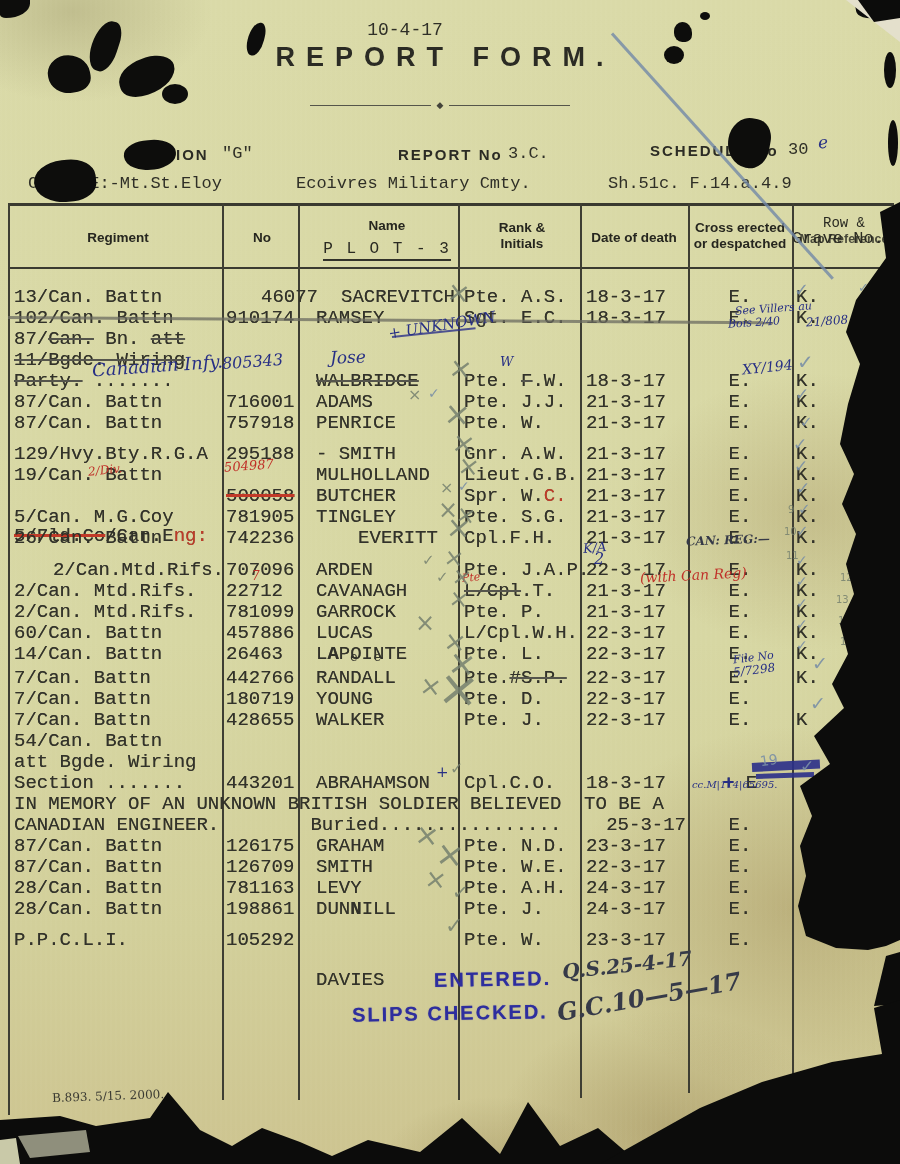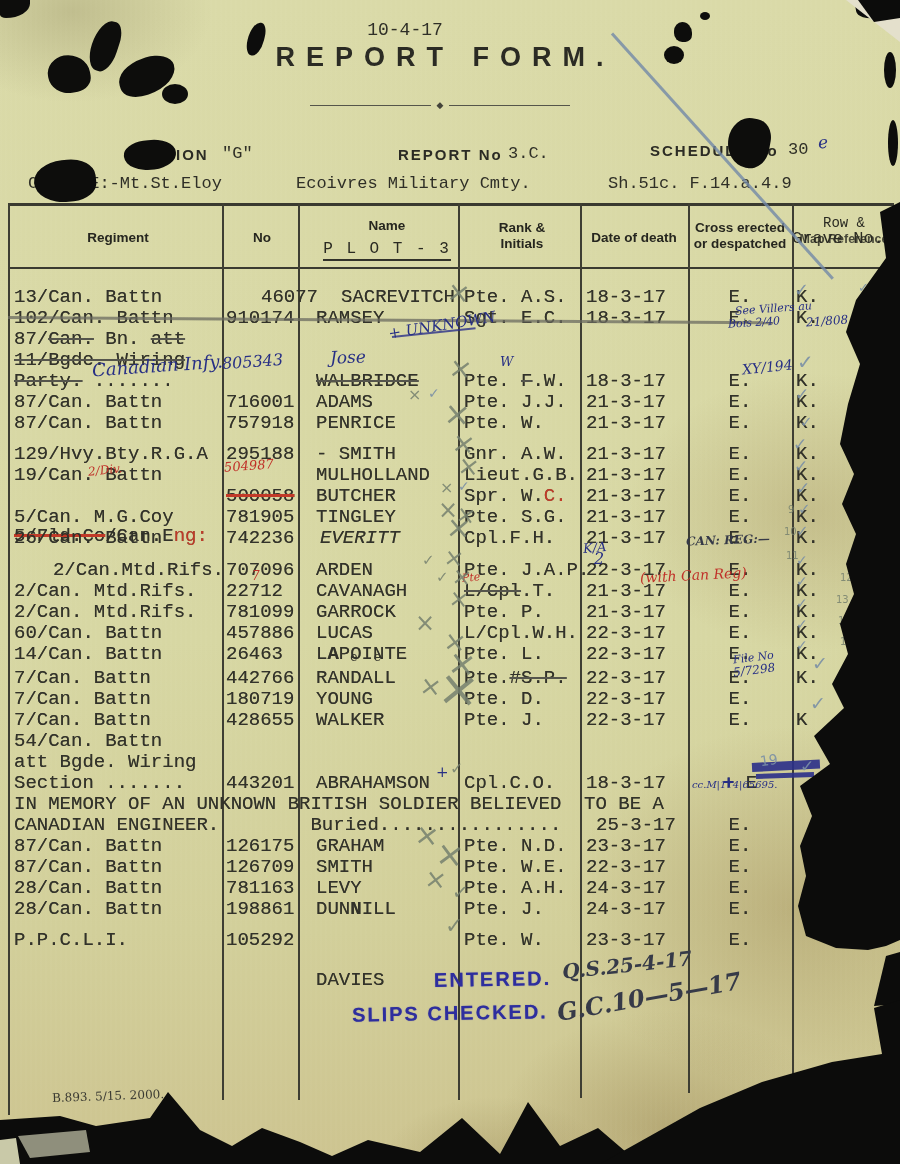--- a/index.html
+++ b/index.html
@@ -161,21 +161,21 @@
       <div class="cell" style="left: 796px; top: 486px; width: 104px; text-align: left;"><span>K.    8</span></div>
       <div class="cell" style="left: 14px; top: 507px; width: 210px; text-align: left;"><span>5/Can. M.G.Coy</span></div>
       <div class="cell" style="left: 226px; top: 507px; width: 72px; text-align: left;"><span>781905</span></div>
       <div class="cell" style="left: 316px; top: 507px; width: 142px; text-align: left;"><span>TINGLEY</span></div>
       <div class="cell" style="left: 464px; top: 507px; width: 116px; text-align: left;"><span>Pte. S.G.</span></div>
       <div class="cell" style="left: 586px; top: 507px; width: 100px; text-align: left;"><span>21-3-17</span></div>
       <div class="cell" style="left: 690px; top: 507px; width: 100px; text-align: center;"><span>E.</span></div>
       <div class="cell" style="left: 796px; top: 507px; width: 104px; text-align: left;"><span>K.</span></div>
       <div class="cell" style="left: 14px; top: 528px; width: 210px; text-align: left;"><span>26/Can. Battn</span></div>
       <div class="cell" style="left: 226px; top: 528px; width: 72px; text-align: left;"><span>742236</span></div>
-      <div class="cell" style="left: 320px; top: 528px; width: 142px; text-align: left; font-style: italic;"><span>EVERITT</span></div>
+      <div class="cell" style="left: 327px; top: 528px; width: 142px; text-align: center;"><span>EVERITT</span></div>
       <div class="cell" style="left: 464px; top: 528px; width: 116px; text-align: left;"><span>Cpl.F.H.</span></div>
       <div class="cell" style="left: 586px; top: 528px; width: 100px; text-align: left;"><span>21-3-17</span></div>
       <div class="cell" style="left: 690px; top: 528px; width: 100px; text-align: center;"><span>E.</span></div>
       <div class="cell" style="left: 796px; top: 528px; width: 104px; text-align: left;"><span>K.</span></div>
       <div class="cell" style="left: 14px; top: 560px; width: 210px; text-align: right;"><span>2/Can.Mtd.Rifs.</span></div>
       <div class="cell" style="left: 226px; top: 560px; width: 72px; text-align: left;"><span>707096</span></div>
       <div class="cell" style="left: 316px; top: 560px; width: 142px; text-align: left;"><span>ARDEN</span></div>
       <div class="cell" style="left: 464px; top: 560px; width: 116px; text-align: left;"><span>Pte. J.A.P.</span></div>
       <div class="cell" style="left: 586px; top: 560px; width: 100px; text-align: left;"><span>22-3-17</span></div>
       <div class="cell" style="left: 690px; top: 560px; width: 100px; text-align: center;"><span>E.</span></div>
@@ -231,21 +231,21 @@
       <div class="cell" style="left: 14px; top: 731px; width: 210px; text-align: left;"><span>54/Can. Battn</span></div>
       <div class="cell" style="left: 14px; top: 752px; width: 210px; text-align: left;"><span>att Bgde. Wiring</span></div>
       <div class="cell" style="left: 14px; top: 773px; width: 210px; text-align: left;"><span>Section .......</span></div>
       <div class="cell" style="left: 226px; top: 773px; width: 72px; text-align: left;"><span>443201</span></div>
       <div class="cell" style="left: 316px; top: 773px; width: 142px; text-align: left;"><span>ABRAHAMSON</span></div>
       <div class="cell" style="left: 464px; top: 773px; width: 116px; text-align: left;"><span>Cpl.C.O.</span></div>
       <div class="cell" style="left: 586px; top: 773px; width: 100px; text-align: left;"><span>18-3-17</span></div>
       <div class="cell" style="left: 690px; top: 773px; width: 100px; text-align: center;"><span class="hbb">+ </span><span>E</span></div>
       <div class="cell" style="left: 14px; top: 794px; width: 690px; text-align: left;"><span>IN MEMORY OF AN UNKNOWN BRITISH SOLDIER BELIEVED  TO BE A</span></div>
       <div class="cell" style="left: 14px; top: 815px; width: 690px; text-align: left;"><span>CANADIAN ENGINEER.        Buried................</span></div>
-      <div class="cell" style="left: 586px; top: 815px; width: 100px; text-align: center;"><span>25-3-17</span></div>
+      <div class="cell" style="left: 586px; top: 815px; width: 100px; text-align: right;"><span>25-3-17</span></div>
       <div class="cell" style="left: 690px; top: 815px; width: 100px; text-align: center;"><span>E.</span></div>
       <div class="cell" style="left: 14px; top: 836px; width: 210px; text-align: left;"><span>87/Can. Battn</span></div>
       <div class="cell" style="left: 226px; top: 836px; width: 72px; text-align: left;"><span>126175</span></div>
       <div class="cell" style="left: 316px; top: 836px; width: 142px; text-align: left;"><span>GRAHAM</span></div>
       <div class="cell" style="left: 464px; top: 836px; width: 116px; text-align: left;"><span>Pte. N.D.</span></div>
       <div class="cell" style="left: 586px; top: 836px; width: 100px; text-align: left;"><span>23-3-17</span></div>
       <div class="cell" style="left: 690px; top: 836px; width: 100px; text-align: center;"><span>E.</span></div>
       <div class="cell" style="left: 14px; top: 857px; width: 210px; text-align: left;"><span>87/Can. Battn</span></div>
       <div class="cell" style="left: 226px; top: 857px; width: 72px; text-align: left;"><span>126709</span></div>
       <div class="cell" style="left: 316px; top: 857px; width: 142px; text-align: left;"><span>SMITH</span></div>

